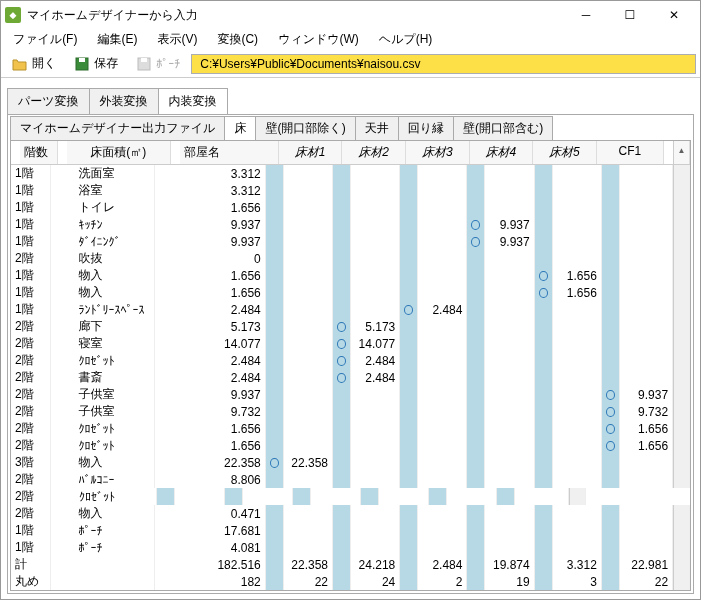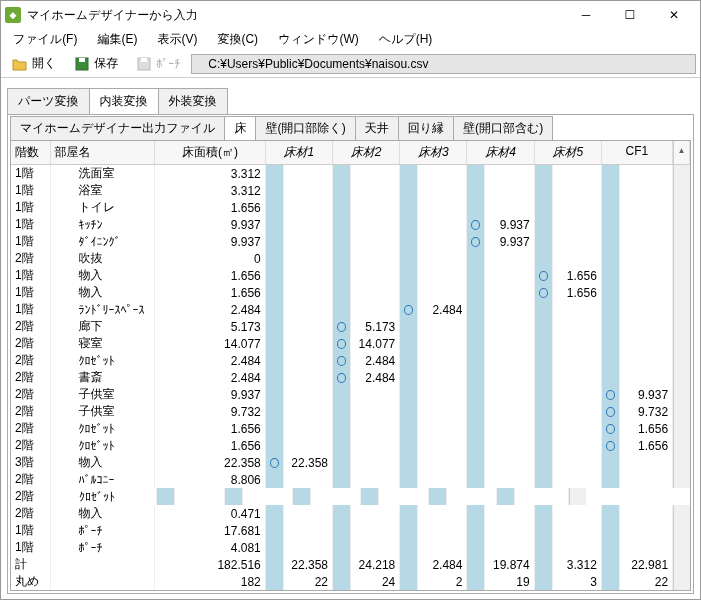--- a/index.html
+++ b/index.html
@@ -8,32 +8,32 @@
 .titlebar-icon { width: 16px; height: 16px; background: #6fa935; border-radius: 2px; margin-right: 6px; display: flex; align-items: center; justify-content: center; color: #fff; font-size: 9px; }
 .titlebar-text { flex: 1; }
 .win-btns { display: flex; }
 .win-btn { width: 44px; height: 28px; display: flex; align-items: center; justify-content: center; cursor: pointer; }
 .menubar { height: 22px; display: flex; align-items: center; padding: 0 4px; gap: 4px; }
 .menu-item { padding: 2px 8px; cursor: pointer; }
 .toolbar { height: 28px; display: flex; align-items: center; padding: 2px 4px; gap: 4px; border-bottom: 1px solid #ccc; }
 .tool-btn { display: flex; align-items: center; gap: 4px; padding: 2px 6px; cursor: pointer; border: 1px solid transparent; }
 .tool-btn.disabled { color: #aaa; cursor: default; }
 .tool-icon { width: 16px; height: 16px; }
-.path-input { flex: 1; border: 1px solid #abadb3; padding: 2px 16px; height: 20px; background: #e5e5e5; }
+.path-input { flex: 1; border: 1px solid #abadb3; padding: 2px 8px; height: 20px; background: #fde047; }
 .content { flex: 1; padding: 10px 6px 6px 6px; display: flex; flex-direction: column; }
 .tabs1 { display: flex; }
 .tab1 { padding: 4px 10px; border: 1px solid #aaa; border-bottom: none; background: #f0f0f0; cursor: pointer; margin-right: -1px; }
 .tab1.active { background: #fff; position: relative; z-index: 2; }
 .tabpane { border: 1px solid #aaa; flex: 1; display: flex; flex-direction: column; padding: 2px; }
 .tabs2 { display: flex; margin-top: -1px; }
 .tab2 { padding: 3px 9px; border: 1px solid #aaa; border-bottom: none; background: #f0f0f0; cursor: pointer; margin-right: -1px; }
 .tab2.active { background: #fff; position: relative; z-index: 2; }
 .grid-wrap { border: 1px solid #aaa; flex: 1; display: flex; flex-direction: column; }
 .grid-header { display: flex; background: #fff; border-bottom: 1px solid #ccc; position: relative; }
-.grid-header .gh { border-right: 1px solid #ddd; padding: 3px 4px; background: #f7f7f7; text-align: center; }
+.grid-header .gh { border-right: 1px solid #ddd; padding: 3px 4px; background: #f7f7f7; text-align: center; margin-left: 9px; }
 .grid-body { flex: 1; overflow: hidden; }
 .grid-row { display: flex; height: 17px; align-items: center; }
 .gc { border-right: 1px solid #eee; padding: 1px 4px; overflow: hidden; white-space: nowrap; height: 100%; display: flex; align-items: center; }
 .col-floor { width: 40px; }
 .col-room { width: 106px; padding-left: 28px; }
 .col-area { width: 112px; justify-content: flex-end; }
 .col-mark { width: 18px; background: #b7d9e5; justify-content: center; }
 .col-val { width: 50px; justify-content: flex-end; }
 .col-cfmark { width: 18px; background: #b7d9e5; justify-content: center; }
 .col-cf { width: 54px; justify-content: flex-end; }
@@ -87,37 +87,37 @@
         <rect x="5" y="2" width="6" height="4" fill="#fff"></rect>
       </svg>
     <span>ﾎﾟｰﾁ</span>
   </div>
   <input class="path-input" value="C:¥Users¥Public¥Documents¥naisou.csv" style="">
 </div>
 
 <div class="content">
   <div class="tabs1">
     <div class="tab1">パーツ変換</div>
+    <div class="tab1">外装変換</div>
     <div class="tab1 active">内装変換</div>
-    <div class="tab1">外装変換</div>
   </div>
   <div class="tabpane">
     <div class="tabs2">
       <div class="tab2">マイホームデザイナー出力ファイル</div>
       <div class="tab2 active">床</div>
       <div class="tab2">壁(開口部除く)</div>
       <div class="tab2">天井</div>
       <div class="tab2">回り縁</div>
       <div class="tab2">壁(開口部含む)</div>
     </div>
     <div class="grid-wrap">
       <div class="grid-header">
         <div class="gh col-floor">階数</div>
+        <div class="gh col-area">床面積(㎡)</div>
         <div class="gh col-room">部屋名</div>
-        <div class="gh col-area">床面積(㎡)</div>
         <div class="gh-mat">床材1</div>
         <div class="gh-mat">床材2</div>
         <div class="gh-mat">床材3</div>
         <div class="gh-mat">床材4</div>
         <div class="gh-mat">床材5</div>
         <div class="gh-cf">CF1</div>
         <div class="gh col-scroll">
             <span class="scroll-arrow">▲</span>
           </div>
       </div>

